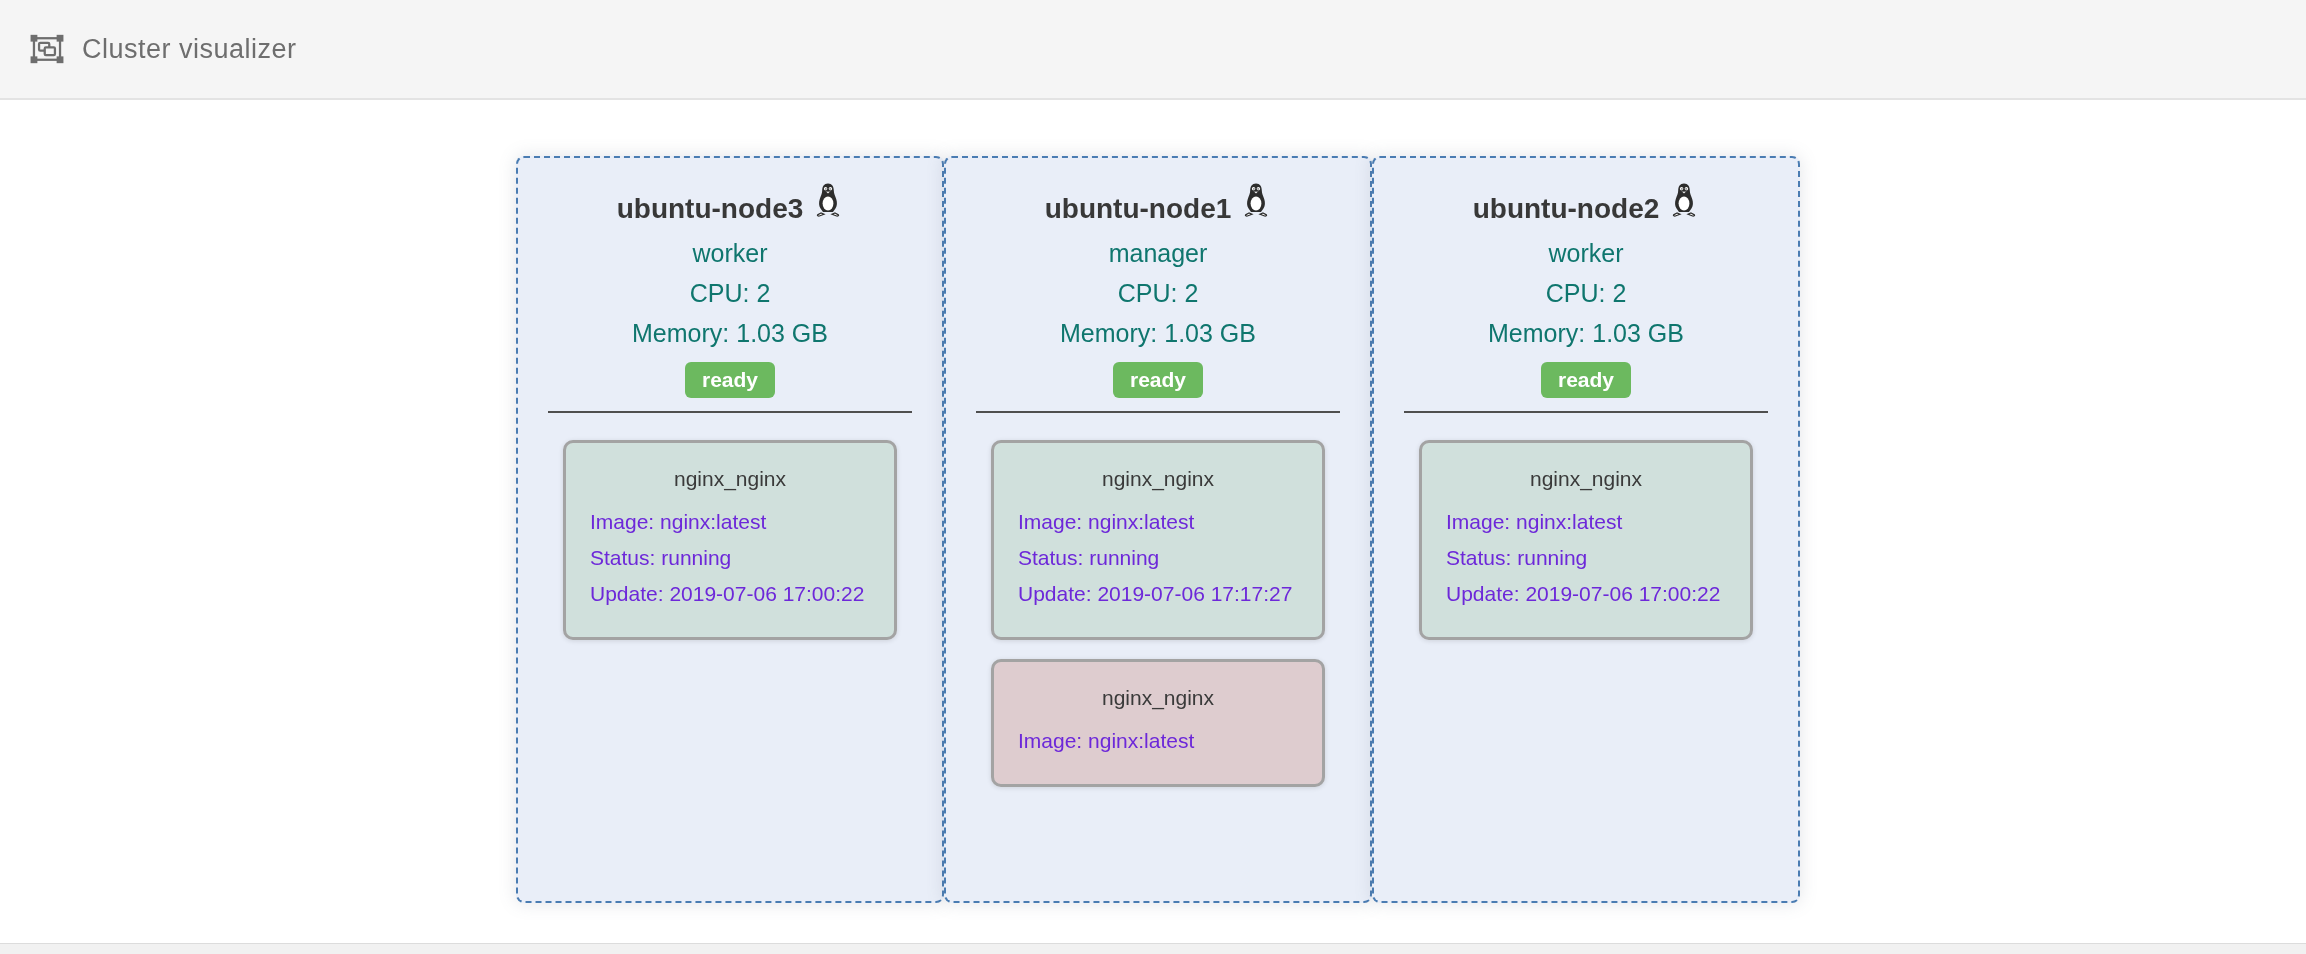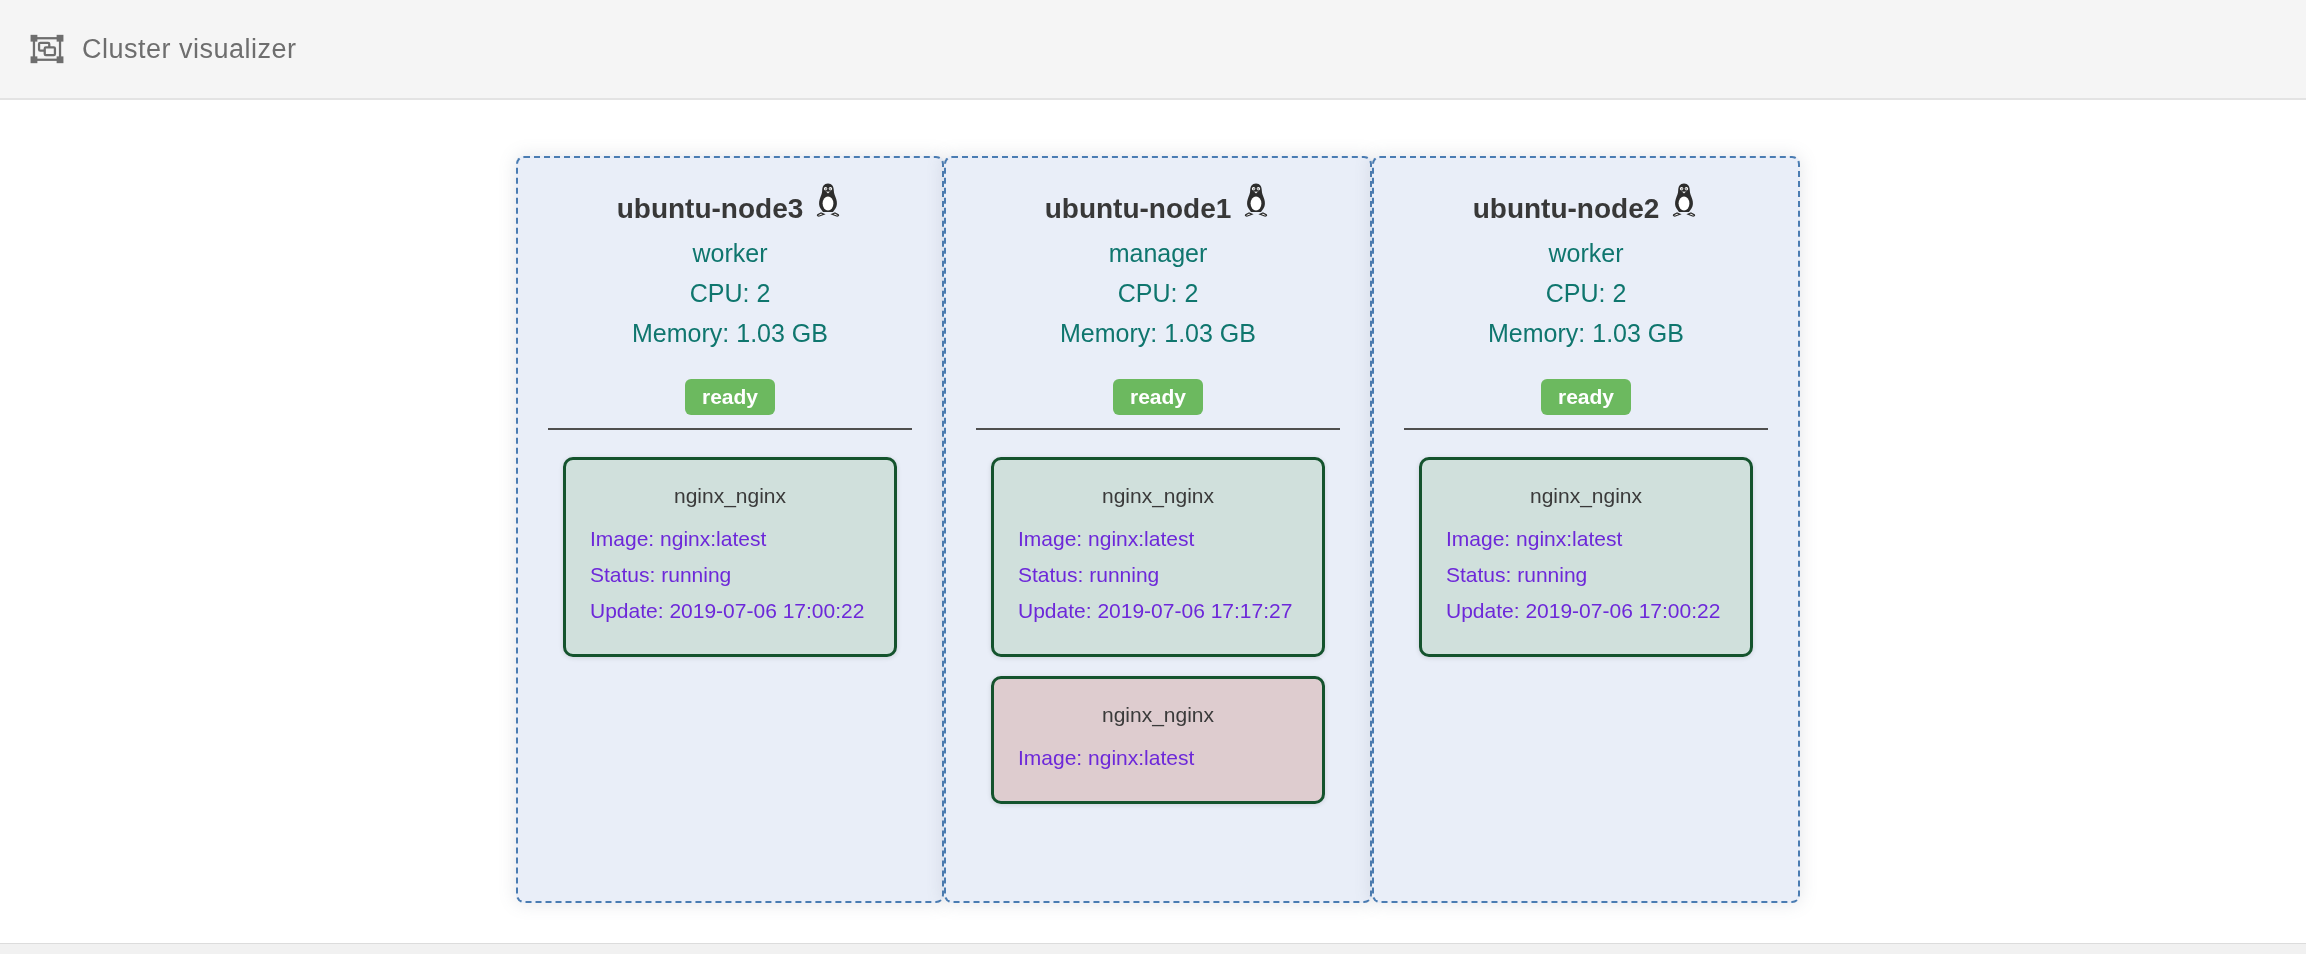--- a/index.html
+++ b/index.html
@@ -58,42 +58,42 @@
   }
   .node-title svg { position:relative; top:-3px; }
   .node-line {
     font-size:25px;
     font-weight:500;
     line-height:40px;
     color:#0f766e;
   }
   .badge {
     display:inline-block;
-    margin-top:26px;
+    margin-top:9px;
     background:#6cb95f;
     color:#ffffff;
     font-weight:700;
     font-size:21px;
     line-height:21px;
     padding:7px 17px 8px;
     border-radius:6px;
   }
   .rule {
     border:none;
     border-top:2px solid #4f4f4f;
     margin:13px 30px 27px;
   }
   .containers {
     display:flex;
     flex-direction:column;
     gap:19px;
     padding:0 45px;
   }
   .container-box {
-    border:3px solid #14532d;
+    border:3px solid #a3a3a3;
     border-radius:10px;
     padding:21px 24px 25px;
     text-align:left;
     box-shadow:0 1px 5px rgba(0,0,0,.12);
   }
   .container-box[data-state="running"] { background:#d0e0dc; }
   .container-box[data-state="failed"]  { background:#decccf; }
   .container-title {
     text-align:center;
     font-size:21px;

